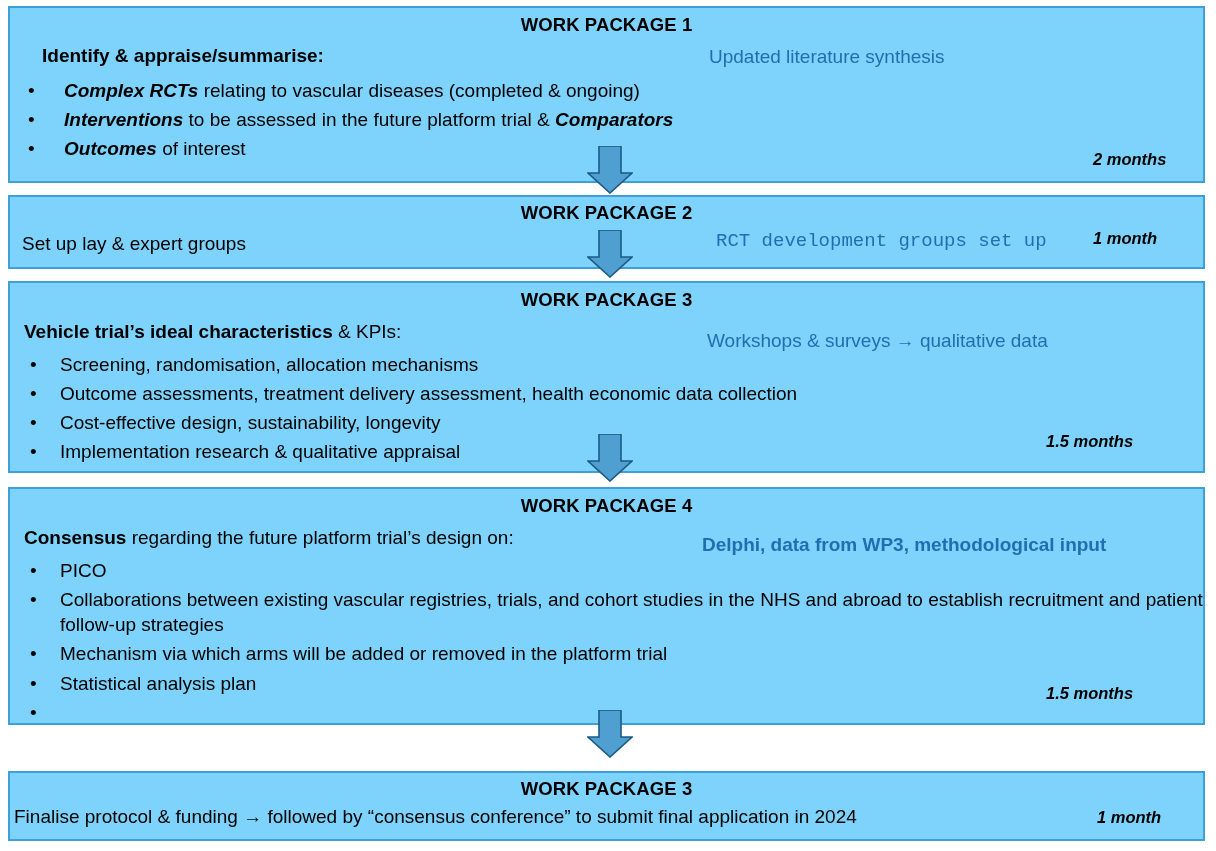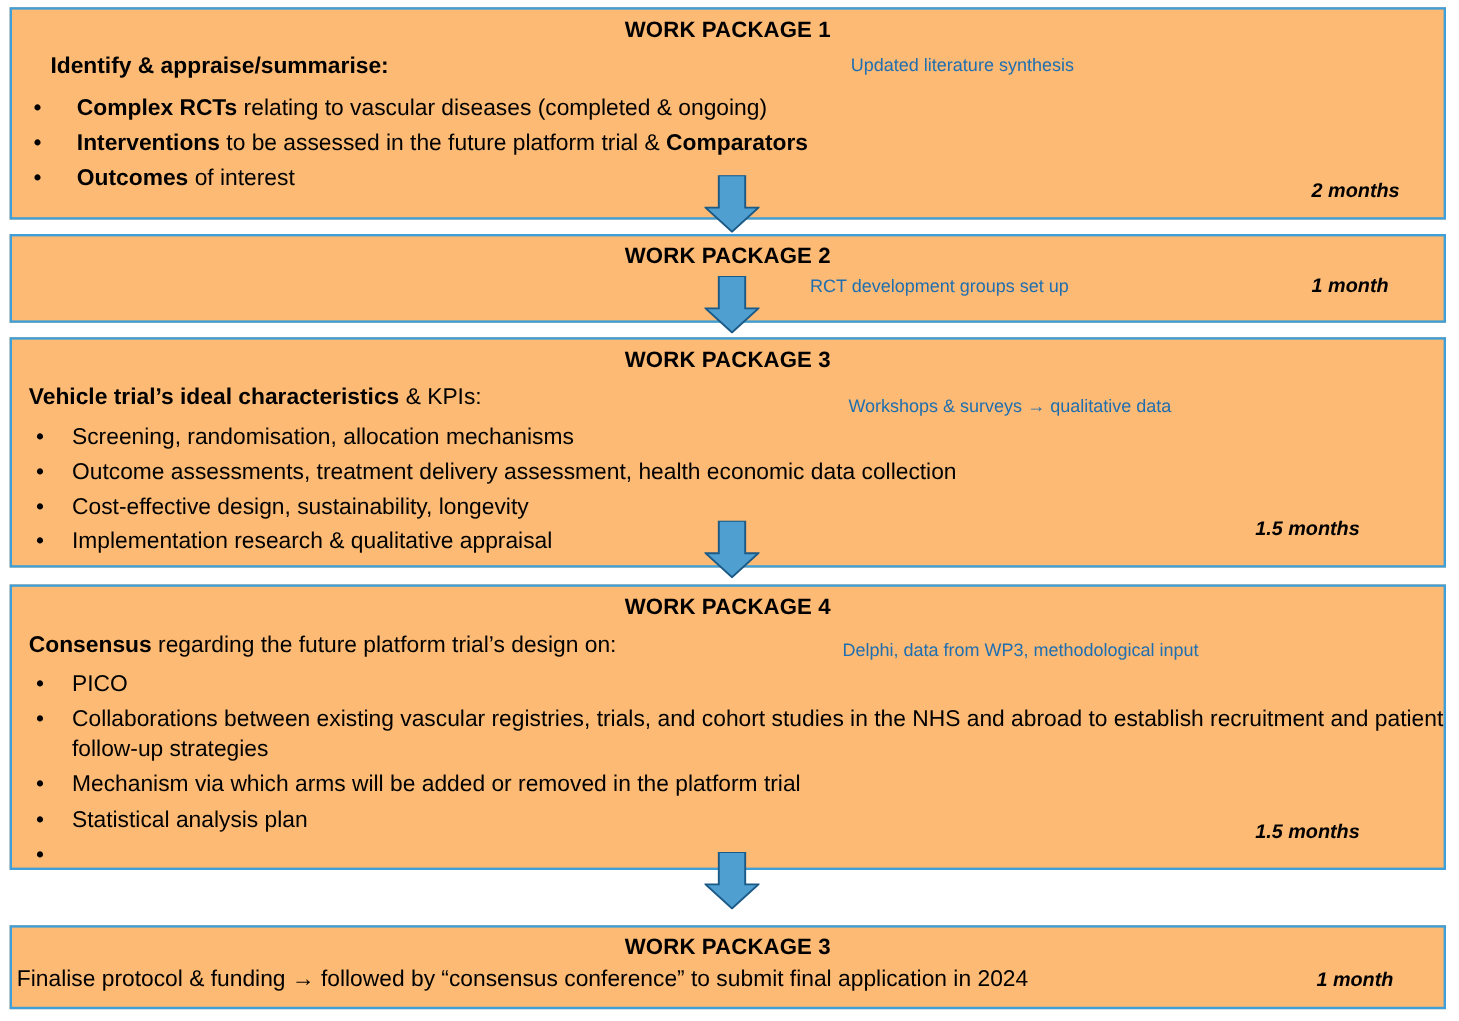--- a/index.html
+++ b/index.html
@@ -20,21 +20,21 @@
     position: relative;
     width: 1216px;
     height: 851px;
   }
 
   
   .wp-box {
     position: absolute;
     left: 8px;
     width: 1197px;
-    background: #fdba74;
+    background: #7dd3fc;
     border: 2px solid #3f9fd8;
     z-index: 1;
   }
 
   
   .wp-title {
     text-align: center;
     font-weight: bold;
     font-size: 18.5px;
     letter-spacing: 0.1px;
@@ -65,31 +65,31 @@
     padding-left: 54px;
     margin: 0 0 4px 0;
   }
   ul.wp-list li .bullet {
     position: absolute;
     left: 18px;
     top: 0;
     font-size: 19px;
     line-height: 1.33;
   }
-  ul.wp-list li b { font-weight: bold; }
+  ul.wp-list li b { font-weight: bold; font-style: italic; }
 
   
   ul.wp-list.tight li { padding-left: 50px; }
   ul.wp-list.tight li .bullet { left: 20px; }
 
   
   .wp-note {
     position: absolute;
     color: #1f6fb0;
-    font-size: 15px;
+    font-size: 19px;
     line-height: 1.2;
     white-space: nowrap;
   }
 
   
   .wp-duration {
     position: absolute;
     font-style: italic;
     font-weight: bold;
     font-size: 16.5px;
@@ -115,35 +115,35 @@
   
   #wp1 .wp-title  { margin-top: 6px; }
   #wp1 .wp-lead   { margin-top: 9px; padding-left: 32px; }
   #wp1 ul.wp-list { margin-top: 9px; }
   #wp1 .wp-note     { left: 699px; top: 38px; }
   #wp1 .wp-duration { left: 1083px; top: 142px; }
 
   
   #wp2 .wp-title { margin-top: 5px; }
   #wp2 .wp-lead  { margin-top: 9px; padding-left: 12px; }
-  #wp2 .wp-note     { left: 665px; top: 33px; }
+  #wp2 .wp-note     { left: 706px; top: 33px; font-family: Liberation Mono, monospace; }
   #wp2 .wp-duration { left: 1083px; top: 32px; }
 
   
   #wp3 .wp-title  { margin-top: 6px; }
   #wp3 .wp-lead   { margin-top: 10px; }
   #wp3 ul.wp-list { margin-top: 7px; }
   #wp3 .wp-note     { left: 697px; top: 47px; }
   #wp3 .wp-duration { left: 1036px; top: 149px; }
 
   
   #wp4 .wp-title  { margin-top: 6px; text-align: center; }
   #wp4 .wp-lead   { margin-top: 10px; }
   #wp4 ul.wp-list { margin-top: 7px; }
-  #wp4 .wp-note     { left: 692px; top: 45px; }
+  #wp4 .wp-note     { left: 692px; top: 45px; font-weight: bold; }
   #wp4 .wp-duration { left: 1036px; top: 195px; }
 
   
   #wp5 .wp-title { margin-top: 5px; }
   #wp5 .wp-lead  { margin-top: 6px; text-align: left; padding-left: 4px; }
   #wp5 .wp-duration { left: 1087px; top: 35px; }
 
   
   #arrow1 { left: 587px; top: 146px; }
   #arrow2 { left: 587px; top: 230px; }
@@ -177,20 +177,21 @@
       </li>
     </ul>
 
     <div class="wp-note">Updated literature synthesis</div>
     <div class="wp-duration">2 months</div>
   </div>
 
   <div class="wp-box" id="wp2">
     <div class="wp-title">WORK PACKAGE 2</div>
 
+    <div class="wp-lead">Set up lay &amp; expert groups</div>
 
     <div class="wp-note">RCT development groups set up</div>
     <div class="wp-duration">1 month</div>
   </div>
 
   <div class="wp-box" id="wp3">
     <div class="wp-title">WORK PACKAGE 3</div>
 
     <div class="wp-lead">
       <b>Vehicle trial’s ideal characteristics</b><span> &amp; KPIs:</span>

